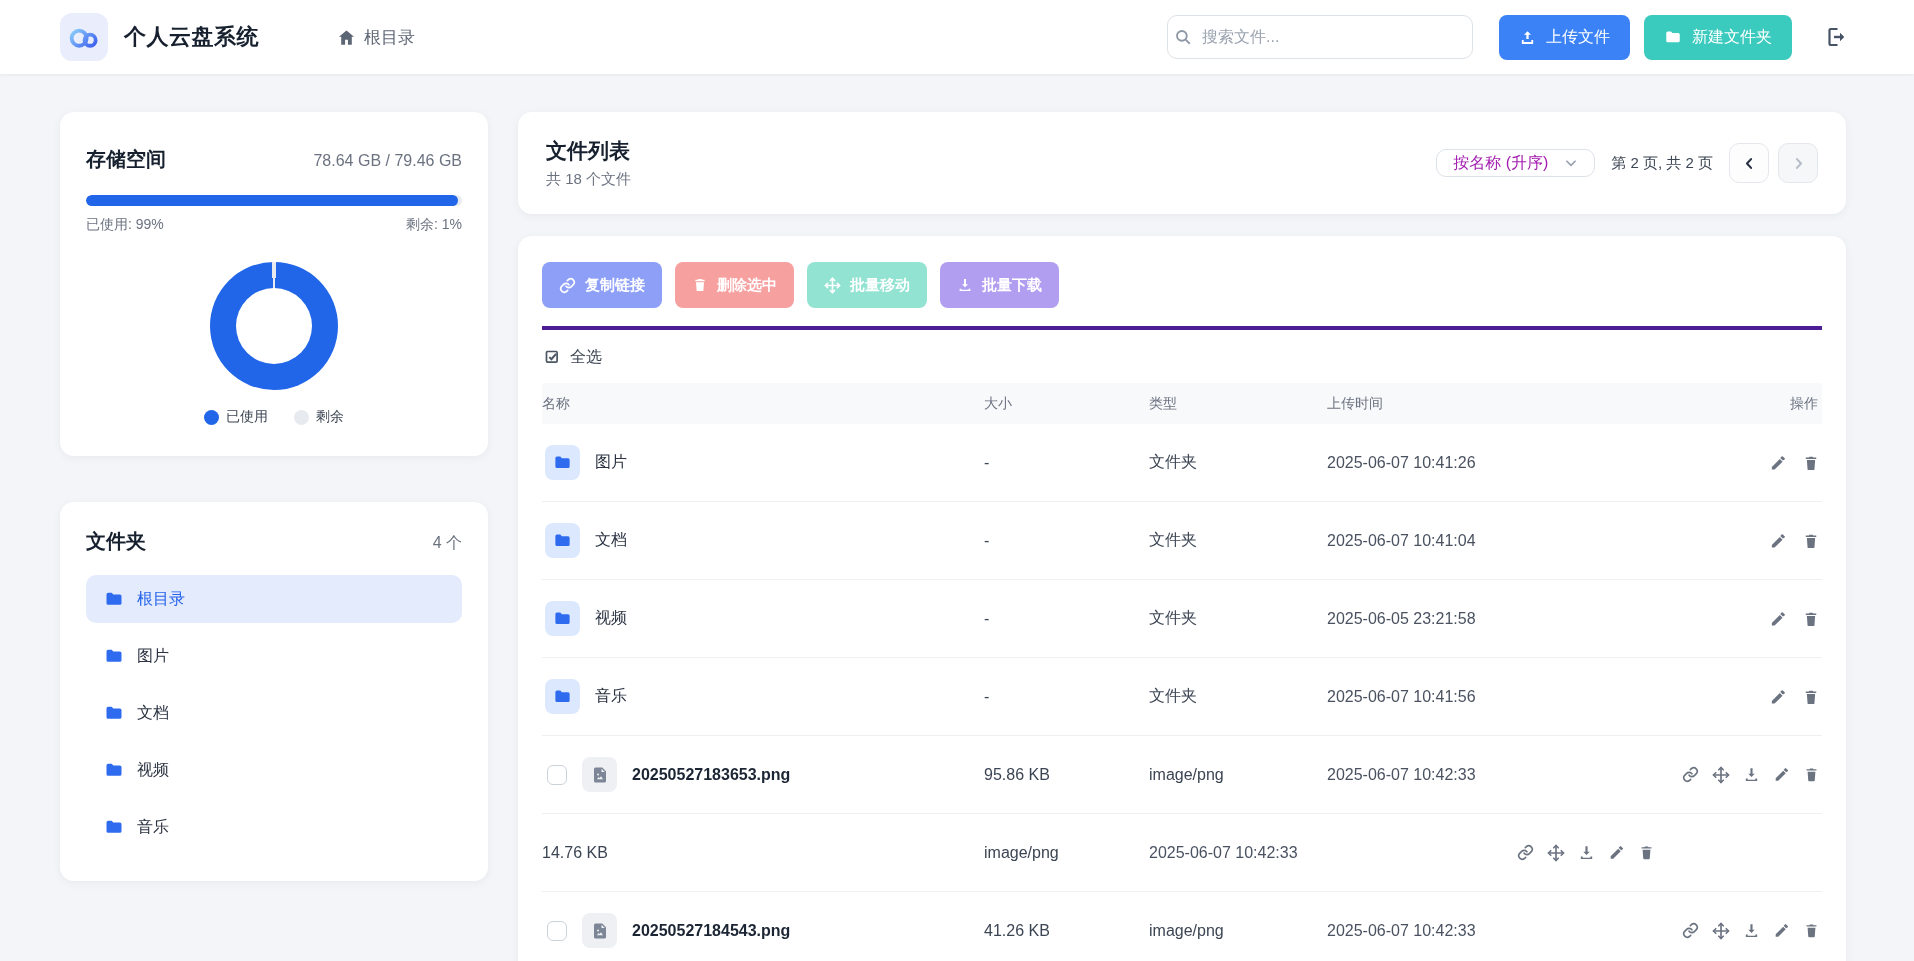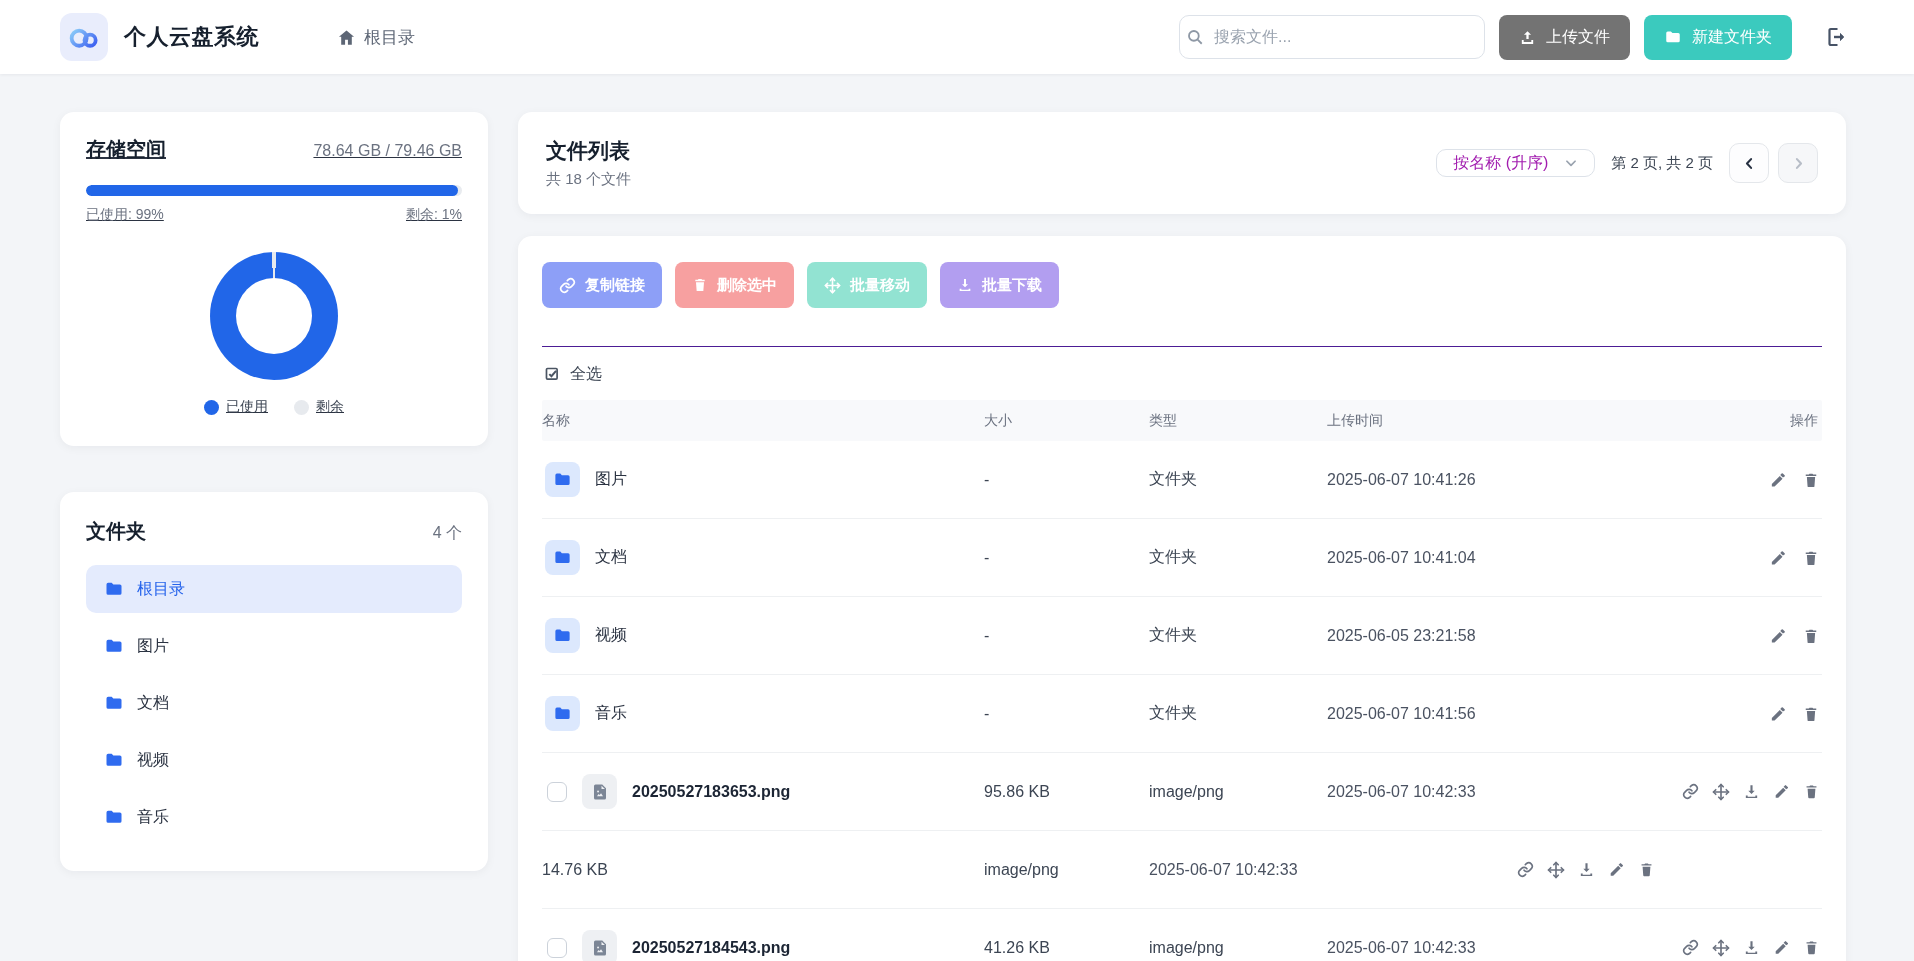--- a/index.html
+++ b/index.html
@@ -10,31 +10,31 @@
   
   .navbar { height:74px; background:#fff; display:flex; align-items:center; padding:0 66px 0 60px; box-shadow:0 1px 3px rgba(16,24,40,.06); position:relative; z-index:2; }
   .logo-chip { width:48px; height:48px; border-radius:12px; background:#e9edfc; display:flex; align-items:center; justify-content:center; }
   .app-title { font-size:22px; font-weight:bold; color:#16202e; margin-left:16px; letter-spacing:.5px; }
   .breadcrumb { display:flex; align-items:center; gap:8px; margin-left:78px; color:#5d6675; font-size:17px; }
   .nav-right { margin-left:auto; display:flex; align-items:center; gap:14px; }
   .search-box { width:306px; height:44px; border:1px solid #dde2e9; border-radius:10px; display:flex; align-items:center; padding:0 6px; gap:10px; background:#fff; }
   .search-box input { border:none; outline:none; font-size:16px; flex:1; color:#2b3342; font-family:inherit; background:transparent; }
   .search-box input::placeholder { color:#9aa3af; }
   .btn { height:45px; border:none; border-radius:8px; color:#fff; font-size:16px; font-family:inherit; display:flex; align-items:center; gap:10px; padding:0 20px; cursor:pointer; }
-  .btn-upload { background:#737373; }
+  .btn-upload { background:#3b82f6; margin-left:12px; }
   .btn-newfolder { background:#3bcabe; }
   .logout-btn { background:none; border:none; cursor:pointer; margin-left:18px; }
 
   
   .page { display:flex; padding:38px 68px 0 60px; gap:30px; }
   .card { background:#fff; border-radius:14px; box-shadow:0 2px 10px rgba(16,24,40,.05); }
   .sidebar { width:428px; flex:none; display:flex; flex-direction:column; gap:46px; }
 
   
-  .storage-card { padding:24px 26px 30px;text-decoration:underline; }
+  .storage-card { padding:34px 26px 30px; }
   .card-title-row { display:flex; align-items:baseline; justify-content:space-between; }
   .card-title { font-size:20px; font-weight:bold; color:#16202e; }
   .usage-text { font-size:16px; color:#6b7280; }
   .progress-track { margin-top:22px; height:11px; border-radius:6px; background:#e8ebef; overflow:hidden; }
   .progress-fill { height:100%; border-radius:6px; background:#2166e8; }
   .usage-labels { display:flex; justify-content:space-between; margin-top:10px; font-size:14px; color:#6b7280; }
   .donut-wrap { display:flex; justify-content:center; margin-top:28px; }
   .donut { width:128px; height:128px; border-radius:50%; position:relative; }
   .donut::after { content:""; position:absolute; inset:26px; background:#fff; border-radius:50%; }
   .legend { display:flex; justify-content:center; gap:26px; margin-top:18px; }
@@ -54,21 +54,21 @@
   .list-title { font-size:21px; font-weight:bold; color:#16202e; }
   .list-sub { font-size:15px; color:#6b7280; margin-top:5px; }
   .header-right { display:flex; align-items:center; gap:16px; }
   .sort-select { height:28px; border:1px solid #dde2e9; border-radius:10px; background:#fff; display:flex; align-items:center; gap:16px; padding:0 16px; font-size:16px; color:#a21caf; cursor:pointer; }
   .page-text { font-size:15px; color:#3c4553; }
   .pager { display:flex; gap:9px; }
   .pager-btn { width:40px; height:40px; border-radius:10px; border:1px solid #e4e7eb; background:#fdfdfe; display:flex; align-items:center; justify-content:center; cursor:pointer; }
   .pager-btn.disabled { background:#f6f7f9; cursor:default; }
 
   .main-body { padding:26px 24px 0; height:900px; }
-  .batch-row { display:flex; gap:13px; padding-bottom:38px; border-bottom:1px solid #4c1d95; }
+  .batch-row { display:flex; gap:13px; padding-bottom:18px; border-bottom:4px solid #4c1d95; }
   .batch-btn { height:46px; border:none; border-radius:8px; color:#fff; font-size:15px; font-weight:bold; font-family:inherit; display:flex; align-items:center; gap:9px; padding:0 17px; cursor:pointer; }
   .selectall-row { display:flex; align-items:center; gap:9px; padding:17px 2px 15px; font-size:16px; color:#3c4553; cursor:pointer; }
 
   .grid-cols { display:grid; grid-template-columns:1fr 165px 178px 330px 165px; align-items:center; }
   .thead { height:41px; background:#f8f9fb; color:#6b7280; font-size:14px; border-radius:2px; }
   .thead .th-actions { text-align:right; padding-right:4px; }
   .trow { height:78px; border-bottom:1px solid #eef0f2; font-size:16px; color:#3c4553; }
   .name-cell { display:flex; align-items:center; gap:15px; }
   .chip { width:35px; height:35px; border-radius:8px; flex:none; display:flex; align-items:center; justify-content:center; }
   .chip-folder { background:#dce8fd; color:#2f6bef; }

